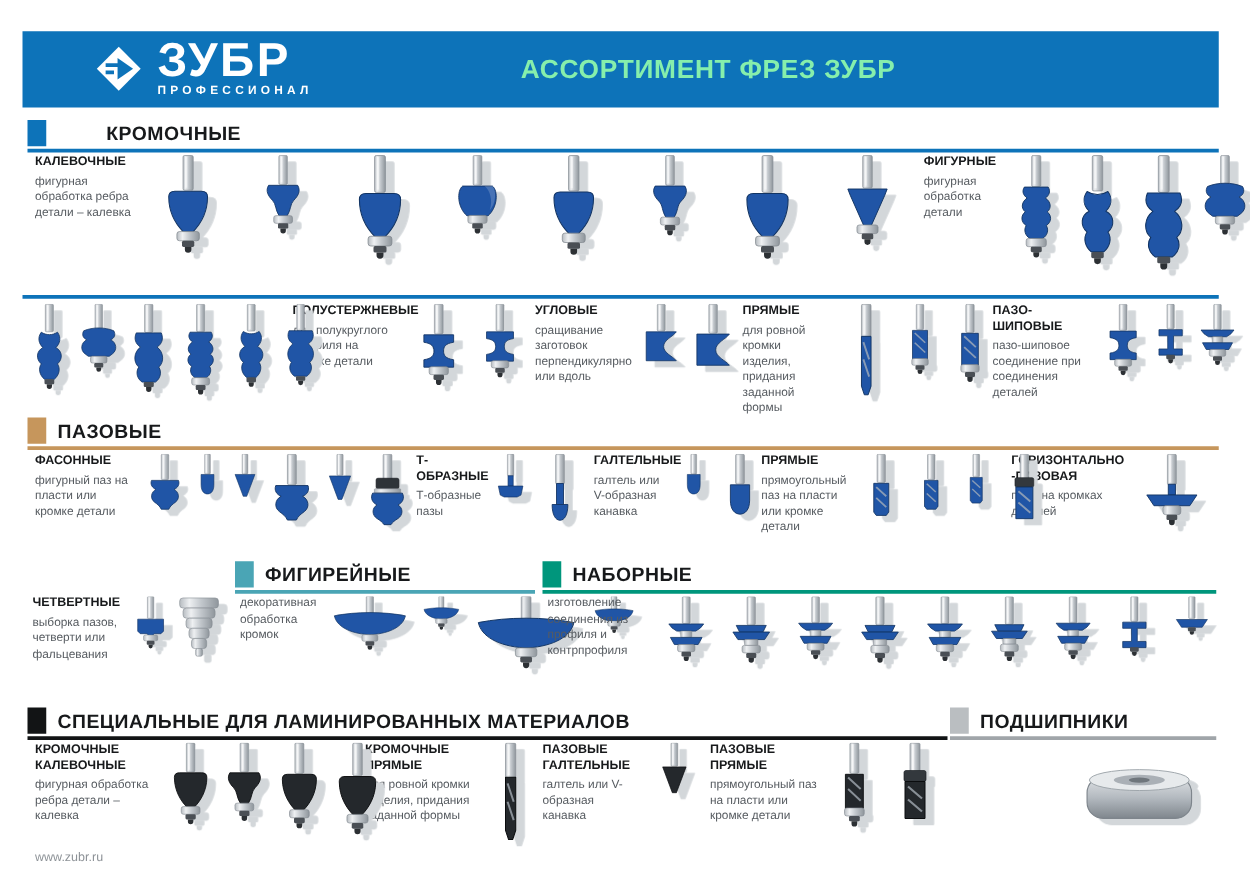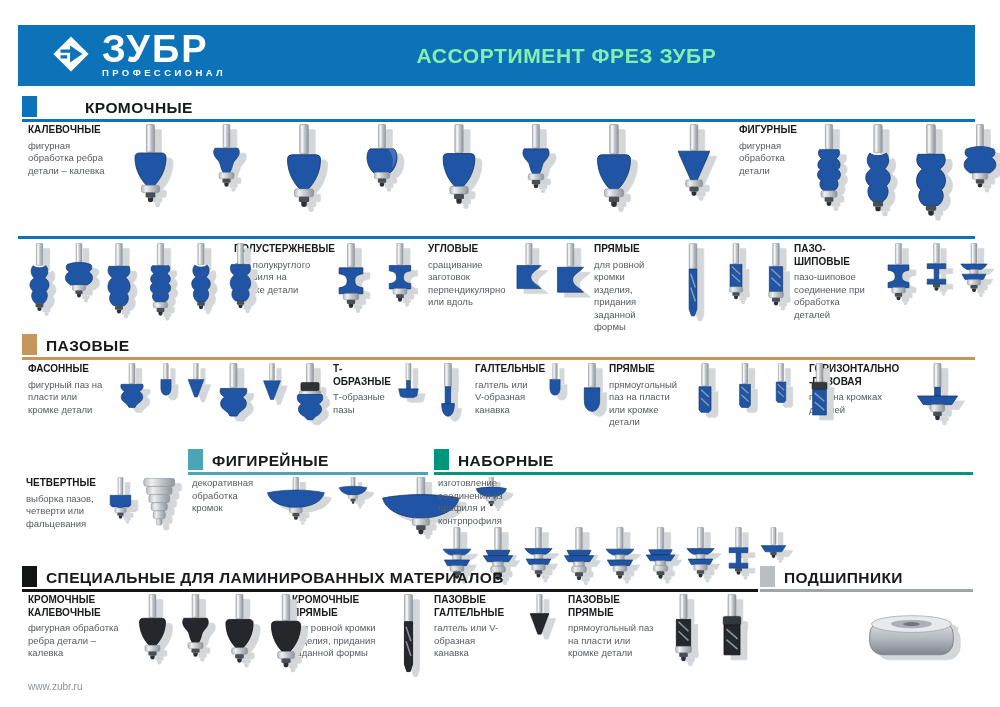--- a/index.html
+++ b/index.html
@@ -3,21 +3,21 @@
 <meta charset="utf-8">
 <style>
   html,body{margin:0;padding:0;background:#ffffff;}
   body{width:1000px;height:707px;position:relative;font-family:"Liberation Sans",sans-serif;overflow:hidden;
        --bit-fill:#2055a6;--bit-edge:#123463;}
   .page{position:absolute;inset:0;}
 
   
   .bar{position:absolute;left:18px;top:25px;width:957px;height:61px;background:var(--accent,#0d73b9);
        display:flex;align-items:center;}
-  .logo{display:flex;gap:10px;padding-left:32px;}
+  .logo{display:flex;align-items:center;gap:10px;padding-left:56px;}
   .logo-icon{width:42px;height:42px;}
   .brand{color:#fff;font-size:38px;font-weight:900;letter-spacing:2px;line-height:0.85;}
   .brand-sub{color:#fff;font-size:9.5px;font-weight:700;letter-spacing:3.4px;text-align:right;margin-top:1px;}
   .bar-title{position:absolute;left:260px;right:120px;text-align:center;color:#86efac;
              font-size:21px;font-weight:800;letter-spacing:0.6px;}
 
   
   .sec{position:absolute;display:flex;align-items:flex-end;gap:9px;
        border-bottom:3px solid var(--accent,#333);padding-bottom:2px;box-sizing:border-box;}
   .sq{width:15px;height:21px;background:var(--accent,#333);flex-shrink:0;}
@@ -389,21 +389,21 @@
         </svg>
         <svg viewBox="0 0 60 120" class="bit" width="36.0" height="72">
           <use href="#sym-straightb" xlink:href="#sym-straightb"></use>
         </svg>
         <svg viewBox="0 0 60 120" class="bit" width="40.0" height="80">
           <use href="#sym-straightb" xlink:href="#sym-straightb"></use>
         </svg>
       </div>
     <div class="tb" style="width:92px;padding-left:6px">
       <div class="tt">ПАЗО-ШИПОВЫЕ</div>
-      <div class="td">пазо-шиповое соединение при обработка деталей</div>
+      <div class="td">пазо-шиповое соединение при соединения деталей</div>
     </div>
     <div class="bits" style="flex:1">
         <svg viewBox="0 0 60 120" class="bit" width="37.0" height="74">
           <use href="#sym-bullnose" xlink:href="#sym-bullnose"></use>
         </svg>
         <svg viewBox="0 0 60 120" class="bit" width="35.0" height="70">
           <use href="#sym-ibeam" xlink:href="#sym-ibeam"></use>
         </svg>
         <svg viewBox="0 0 60 120" class="bit" width="36.0" height="72">
           <use href="#sym-railstile" xlink:href="#sym-railstile"></use>
@@ -531,21 +531,21 @@
         </svg>
         <svg viewBox="0 0 110 100" class="bit" width="85.8" height="78">
           <use href="#sym-panelbig" xlink:href="#sym-panelbig"></use>
         </svg>
         <svg viewBox="0 0 110 100" class="bit" width="50.6" height="46">
           <use href="#sym-panelsm" xlink:href="#sym-panelsm"></use>
         </svg>
       </div>
   </div>
 
-  <div class="row" style="left:438px;top:477px;width:537px;flex-direction:column;">
+  <div class="row" style="left:438px;top:477px;width:537px;">
     <div class="tb" style="width:86px">
       <div class="td">изготовление соединения из профиля и контрпрофиля</div>
     </div>
     <div class="bits" style="flex:1">
         <svg viewBox="0 0 60 120" class="bit" width="38.0" height="76">
           <use href="#sym-railstile" xlink:href="#sym-railstile"></use>
         </svg>
         <svg viewBox="0 0 60 120" class="bit" width="40.0" height="80">
           <use href="#sym-railstile2" xlink:href="#sym-railstile2"></use>
         </svg>

